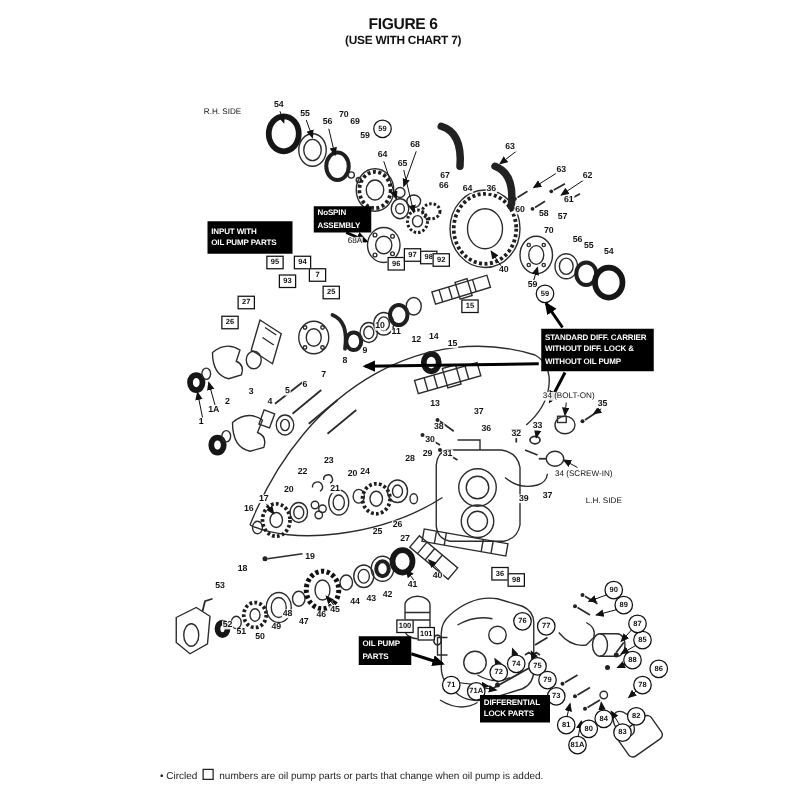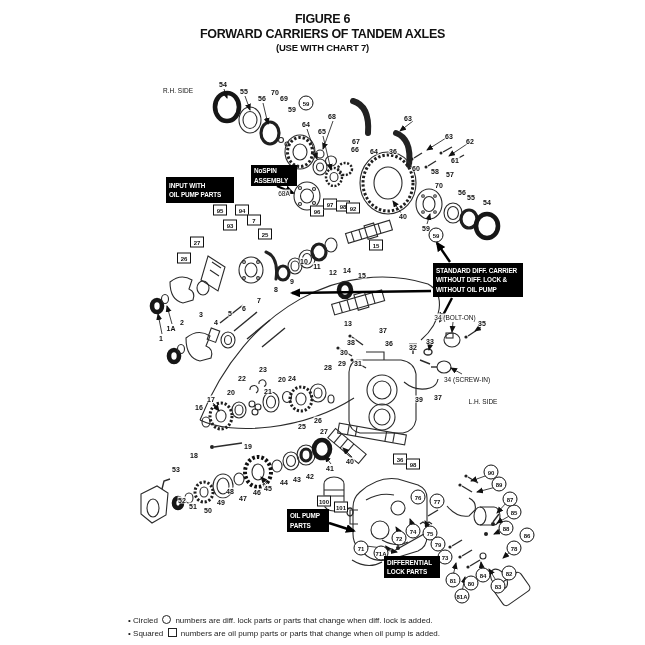--- a/index.html
+++ b/index.html
@@ -47,21 +47,20 @@
   .lead{stroke:#111;stroke-width:.8;fill:none;}
   .ab{stroke:#000;stroke-width:2.4;}
 </style>
 </head>
 <body>
 
 <div class="page">
 
   <div class="titleblock">
     <div class="t1">FIGURE 6</div>
-    <div class="t2">FORWARD CARRIERS OF TANDEM AXLES</div>
     <div class="t3">(USE WITH CHART 7)</div>
   </div>
 
   <svg class="art" width="645" height="645" viewBox="0 0 645 645">
     <defs>
       <marker id="ah" markerWidth="8" markerHeight="8" refX="6" refY="3" orient="auto" markerUnits="userSpaceOnUse">
         <path d="M0,0L7,3L0,6z" fill="#111"></path>
       </marker>
       <marker id="ah2" markerWidth="12" markerHeight="12" refX="8" refY="4.5" orient="auto" markerUnits="userSpaceOnUse">
         <path d="M0,0L10,4.5L0,9z" fill="#000"></path>
@@ -472,24 +471,18 @@
       <div class="box" style="left: 384px; top: 556px; width: 56px; height: 22px;">
         <div class="box-line">DIFFERENTIAL</div>
         <div class="box-line">LOCK PARTS</div>
       </div>
     </div>
 
   <div class="notes">
     <div class="note">
       <span>•</span>
       <span>Circled</span>
-      <span class="sym sym-circle"></span>
-      <span>numbers are diff. lock parts or parts that change when diff. lock is added.</span>
-    </div>
-    <div class="note">
-      <span>•</span>
-      <span>Squared</span>
       <span class="sym sym-square"></span>
       <span>numbers are oil pump parts or parts that change when oil pump is added.</span>
     </div>
   </div>
 
 </div>
 
 </body></html>

